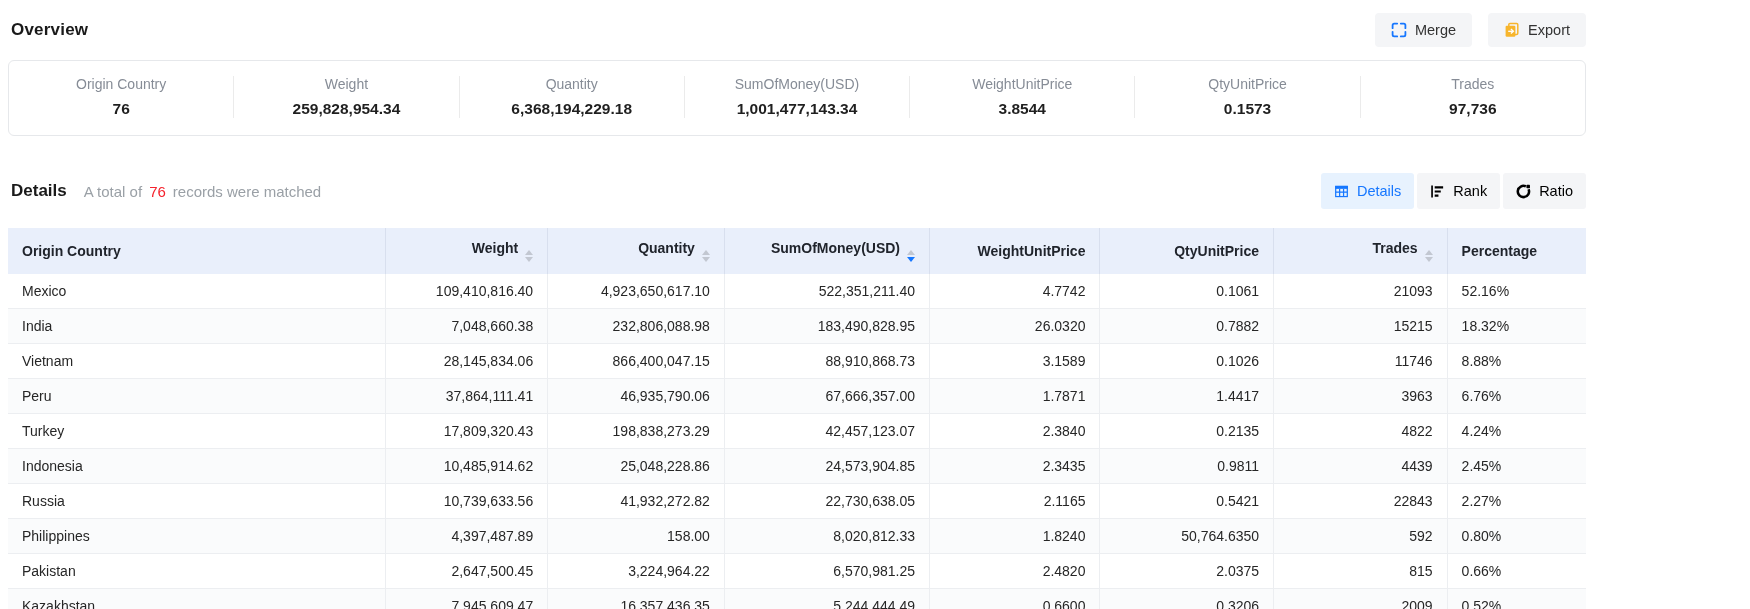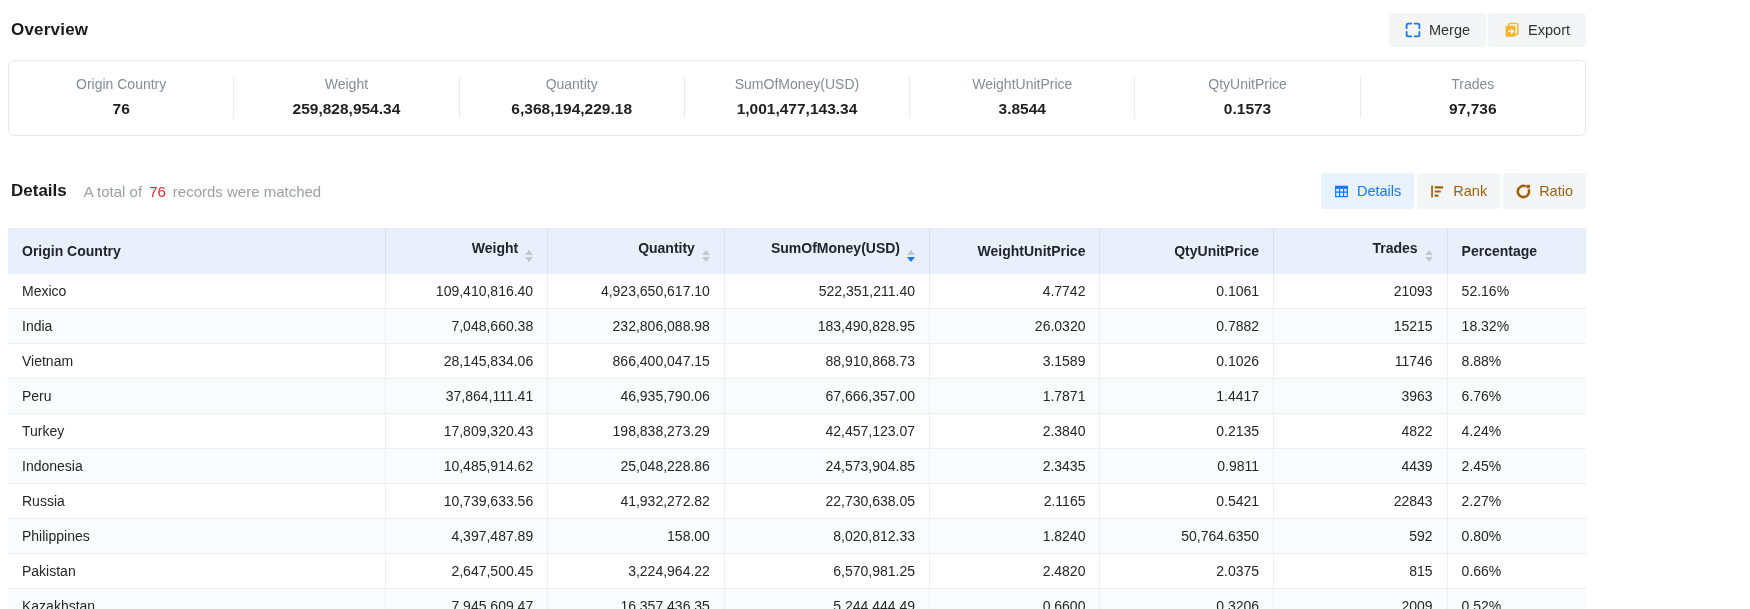--- a/index.html
+++ b/index.html
@@ -2,41 +2,41 @@
 <html><head>
 <meta charset="utf-8">
 <style>
   html,body{margin:0;padding:0;background:#fff;}
   body{width:1750px;height:609px;font-family:"Liberation Sans",sans-serif;color:#262626;overflow:hidden;}
   .page{box-sizing:border-box;width:1594px;height:609px;padding:12px 8px 0;}
 
   
   .topbar{display:flex;align-items:center;justify-content:space-between;height:35px;padding:0 0 0 3px;}
   .page-title{font-size:17px;font-weight:700;color:#1a1a1a;margin:0;letter-spacing:.2px;}
-  .topbar-actions{display:flex;gap:2px;align-items:center;}
+  .topbar-actions{display:flex;gap:16px;align-items:center;}
   .top-btn{display:inline-flex;align-items:center;gap:8px;background:#f4f5f7;border:none;border-radius:4px;
            padding:0 16px;height:34px;font-family:inherit;font-size:14.5px;color:#333;cursor:pointer;}
   .top-btn .icon{display:inline-flex;line-height:0;}
 
   
   .stats-card{margin-top:13px;border:1px solid #e6e8eb;border-radius:6px;display:flex;align-items:stretch;
               padding:15px 0 17px;background:#fff;}
   .stat-item{flex:1;text-align:center;border-left:1px solid #ebebeb;}
   .stat-item:first-child{border-left:none;}
   .stat-label{font-size:14px;color:#868c96;line-height:16px;}
   .stat-value{margin-top:8px;font-size:15.5px;font-weight:700;color:#1f1f1f;line-height:18px;}
 
   
   .details-bar{margin-top:37px;display:flex;align-items:center;height:36px;padding-left:3px;}
   .details-title{font-size:17px;font-weight:700;color:#1a1a1a;margin:0;}
   .summary{margin-left:17px;font-size:15px;color:#9aa0a6;display:flex;gap:7px;align-items:center;}
   .summary .count{color:#f5222d;}
   .view-tabs{margin-left:auto;display:flex;gap:3px;}
   .tab{display:inline-flex;align-items:center;gap:8px;height:36px;padding:0 13px;border:none;border-radius:3px;
-       background:#f4f5f7;color:#a16207;font-family:inherit;font-size:14.5px;cursor:pointer;}
+       background:#f4f5f7;color:#000000;font-family:inherit;font-size:14.5px;cursor:pointer;}
   .tab.active{background:#e7f2fe;color:#1677ff;}
   .tab .icon{display:inline-flex;line-height:0;}
 
   
   table{margin-top:19px;width:100%;border-collapse:collapse;table-layout:fixed;font-size:14px;}
   thead th{background:#e9effb;color:#20242c;font-weight:700;text-align:left;padding:12px 14px;
            white-space:nowrap;overflow:hidden;}
   thead th:not(:last-child){border-right:1px solid #d8dfee;}
   thead th.align-right{text-align:right;}
   tbody td{padding:9px 14px;line-height:16px;white-space:nowrap;overflow:hidden;color:#262626;

